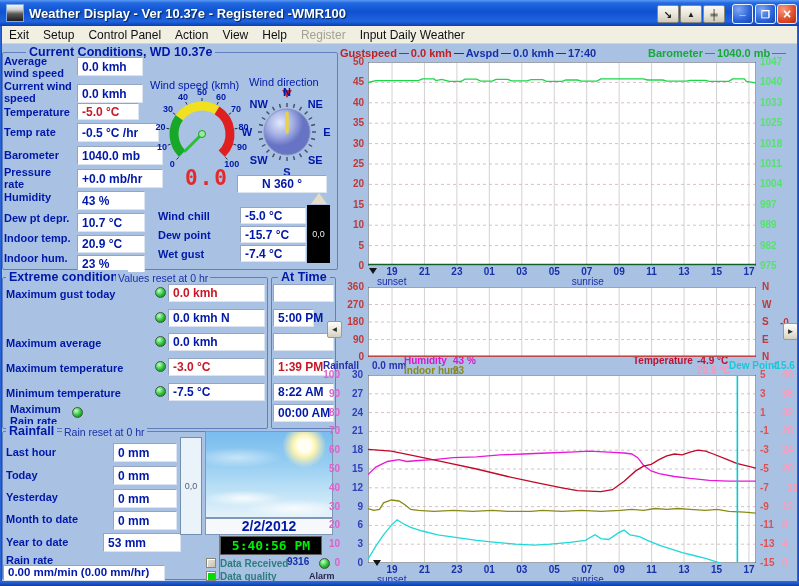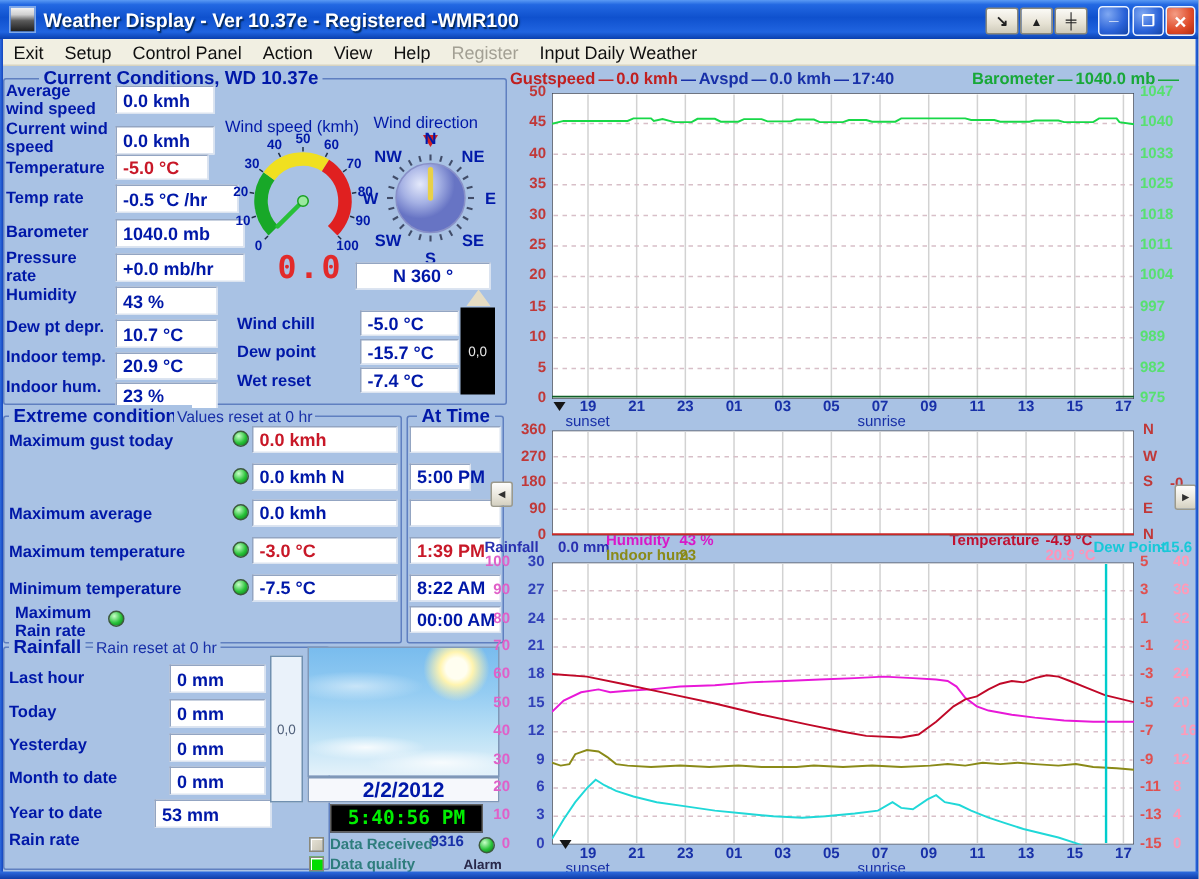--- a/index.html
+++ b/index.html
@@ -220,21 +220,21 @@
   <div class="vbox" style="left:237px;top:175px;width:90px;height:18px;justify-content:center;padding-left:0;">N  360 °</div>
   <div id="windrun-arrow"></div>
   <div id="windrun-gauge">
       <span>0,0</span>
     </div>
 
   <div class="lbl" style="left:158px;top:210px;width:76px;">Wind chill</div>
   <div class="vbox" style="left:240px;top:207px;width:66px;height:17px;">-5.0 °C</div>
   <div class="lbl" style="left:158px;top:229px;width:76px;">Dew point</div>
   <div class="vbox" style="left:240px;top:226px;width:66px;height:17px;">-15.7 °C</div>
-  <div class="lbl" style="left:158px;top:248px;width:76px;">Wet reset</div>
+  <div class="lbl" style="left:158px;top:248px;width:76px;">Wet gust</div>
   <div class="vbox" style="left:240px;top:245px;width:66px;height:17px;">-7.4 °C</div>
 
   <div class="grp" style="left:2px;top:277px;width:266px;height:152px;"></div>
   <div class="grp-cap" style="left:6px;top:270px;">Extreme conditions</div>
   <div class="grp-sub" style="left:116px;top:272px;">Values reset at 0 hr</div>
   <div class="grp" style="left:271px;top:277px;width:65px;height:152px;"></div>
   <div class="grp-cap" style="left:278px;top:270px;">At Time</div>
 
   <div class="lbl" style="left:6px;top:288px;width:145px;">Maximum gust today</div>
   <div class="led" style="left:155px;top:287px;"></div>
@@ -272,20 +272,21 @@
   <div class="vbox" style="left:113px;top:443px;width:64px;height:19px;">0 mm</div>
   <div class="lbl" style="left:6px;top:469px;width:100px;">Today</div>
   <div class="vbox" style="left:113px;top:466px;width:64px;height:19px;">0 mm</div>
   <div class="lbl" style="left:6px;top:491px;width:100px;">Yesterday</div>
   <div class="vbox" style="left:113px;top:489px;width:64px;height:19px;">0 mm</div>
   <div class="lbl" style="left:6px;top:513px;width:100px;">Month to date</div>
   <div class="vbox" style="left:113px;top:511px;width:64px;height:19px;">0 mm</div>
   <div class="lbl" style="left:6px;top:536px;width:100px;">Year to date</div>
   <div class="vbox" style="left:103px;top:533px;width:78px;height:19px;">53 mm</div>
   <div class="lbl" style="left:6px;top:554px;width:100px;">Rain rate</div>
+  <div class="vbox" style="left:3px;top:565px;width:162px;height:16px;font-size:11.5px;">0.00 mm/min (0.00 mm/hr)</div>
   <div id="rain-gauge">
       <span>0,0</span>
     </div>
 
   <div id="weather-pic"></div>
   <div id="date-box">2/2/2012</div>
   <div id="time-box">5:40:56 PM</div>
   <div class="chk" style="left:206px;top:558px;"></div>
   <div class="small-status" style="left:220px;top:558px;">Data Received</div>
   <div class="small-status" style="left:287px;top:556px;color:#1830A8;">9316</div>

